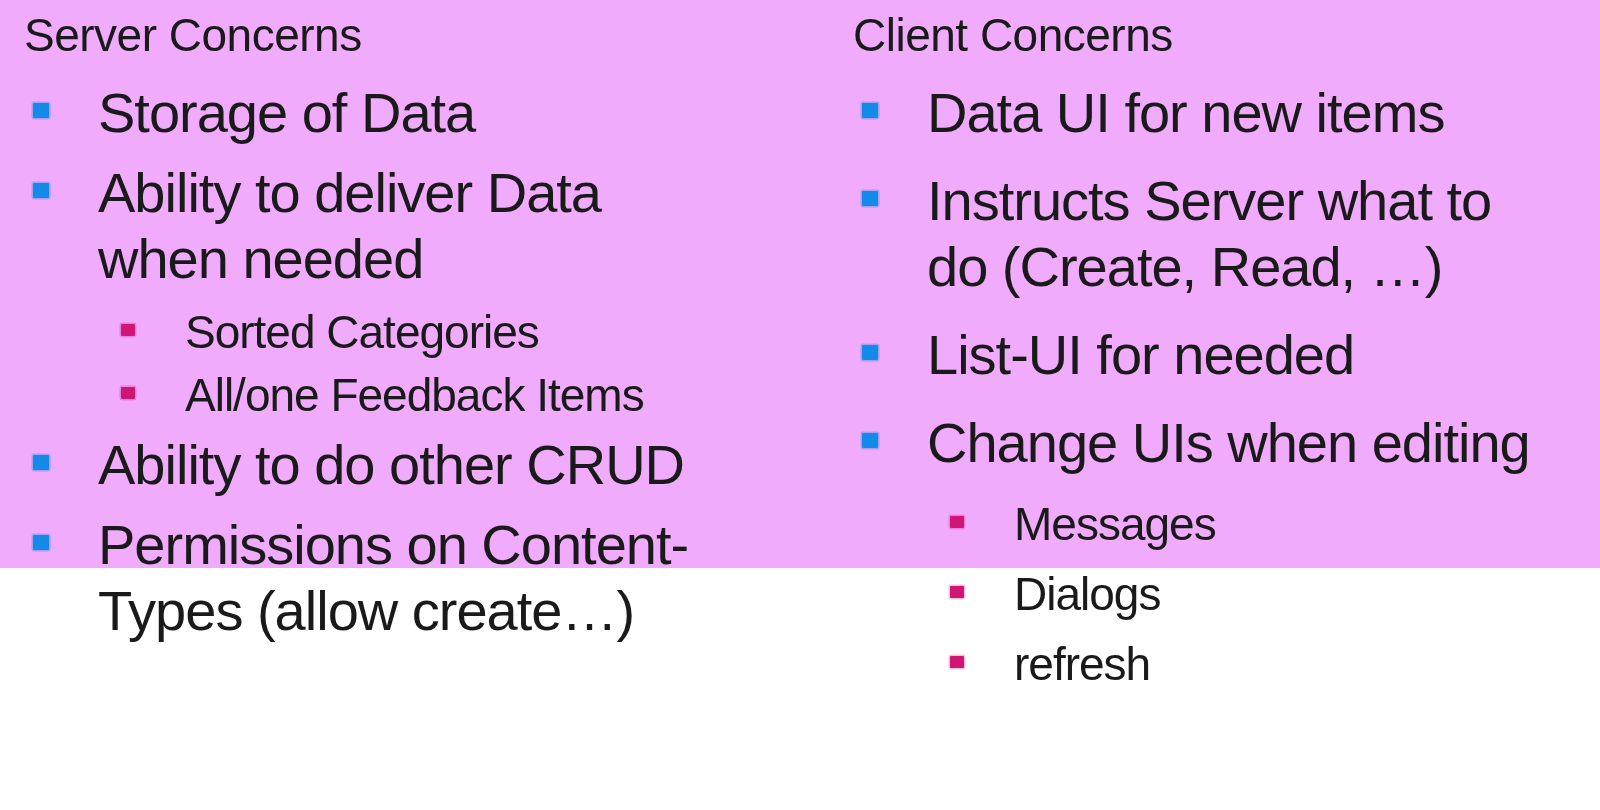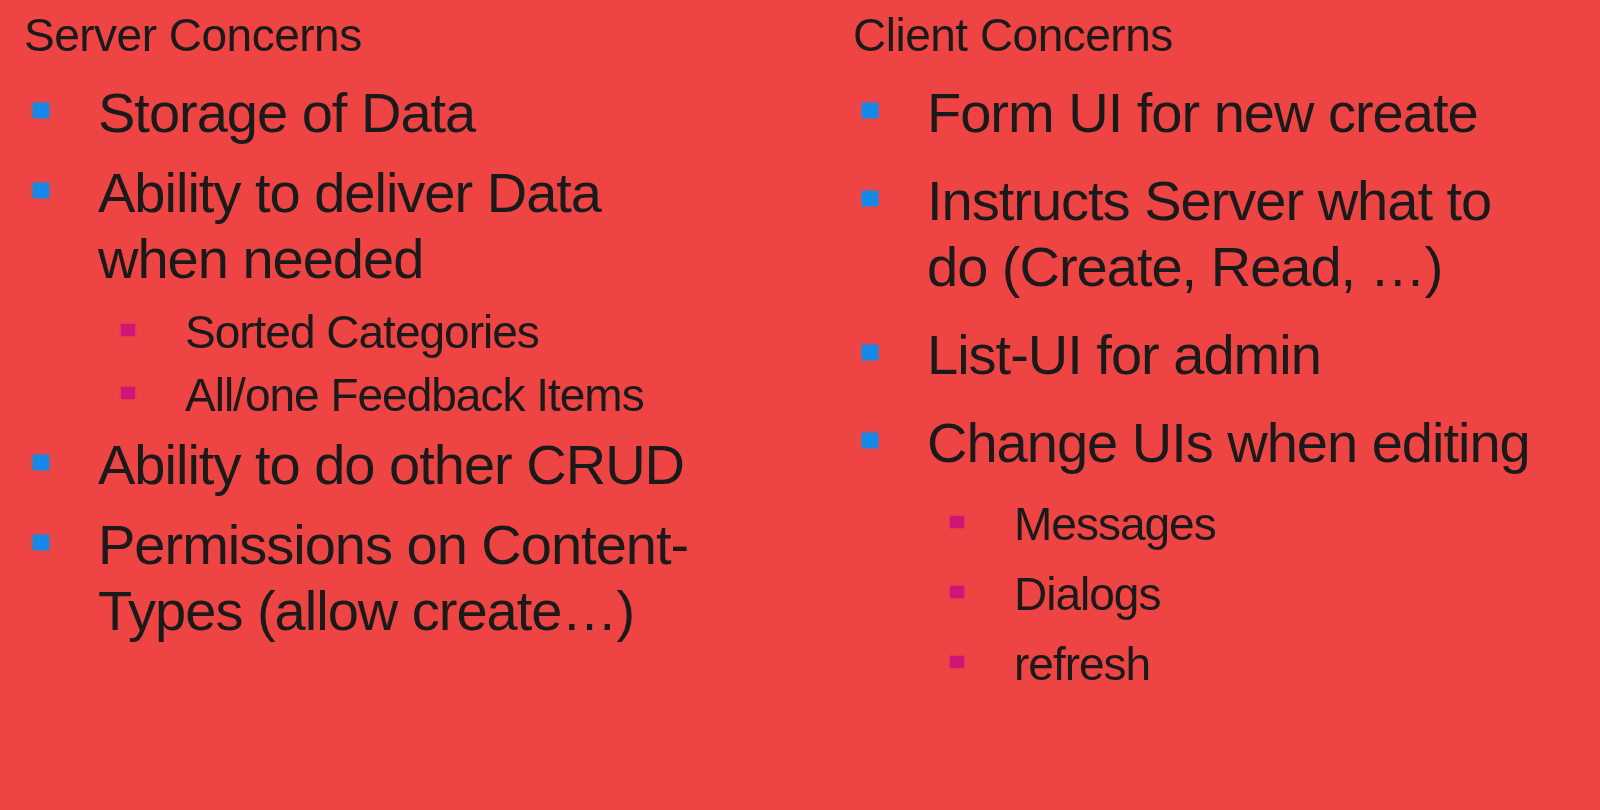--- a/index.html
+++ b/index.html
@@ -8,22 +8,22 @@
     width: 1600px;
     height: 810px;
     background: #ffffff;
     font-family: "Liberation Sans", "DejaVu Sans", sans-serif;
     color: var(--text-color, #1a1a1a);
     overflow: hidden;
   }
   .slide {
     position: relative;
     width: 1600px;
-    height: 810px;
-    background: #ef4444;
+    height: 568px;
+    background: #f0abfc;
   }
   .column {
     position: absolute;
     top: 8px;
   }
   .column-left  { left: 24px;  width: 808px; }
   .column-right { left: 853px; width: 745px; }
 
   .col-heading {
     font-size: 46px;
@@ -121,30 +121,30 @@
 Types (allow create…)</span>
         </li>
       </ul>
   </section>
 
   <section class="column column-right">
     <h2 class="col-heading">Client Concerns</h2>
     <ul class="bullet-list">
         <li class="lvl1">
           <span class="bullet"></span>
-          <span class="txt">Form UI for new create</span>
+          <span class="txt">Data UI for new items</span>
         </li>
         <li class="lvl1">
           <span class="bullet"></span>
           <span class="txt">Instructs Server what to
 do (Create, Read, …)</span>
         </li>
         <li class="lvl1">
           <span class="bullet"></span>
-          <span class="txt">List-UI for admin</span>
+          <span class="txt">List-UI for needed</span>
         </li>
         <li class="lvl1">
           <span class="bullet"></span>
           <span class="txt">Change UIs when editing</span>
         </li>
         <li class="lvl2">
           <span class="bullet"></span>
           <span class="txt">Messages</span>
         </li>
         <li class="lvl2">

